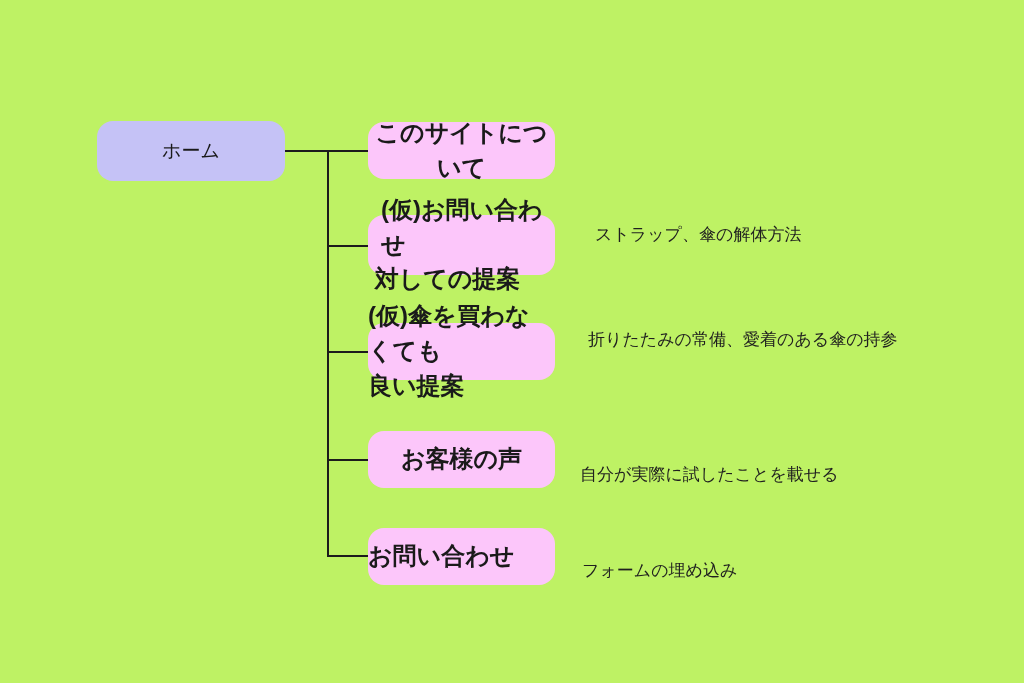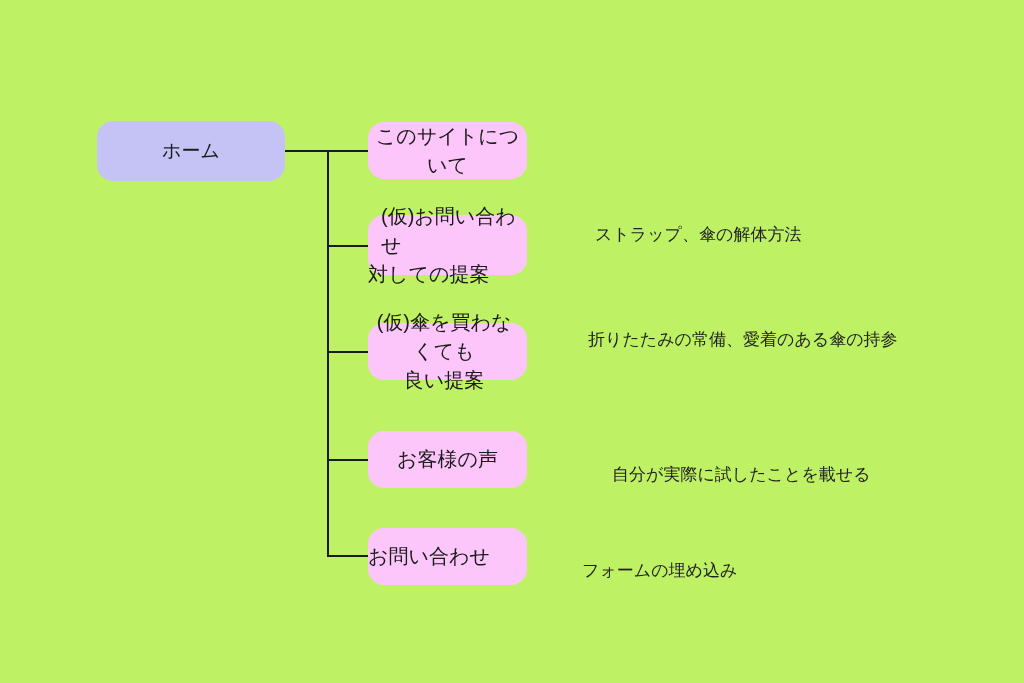--- a/index.html
+++ b/index.html
@@ -20,30 +20,31 @@
     box-sizing:border-box;
     line-height:1.45;
   }
   .root-node{
     left:97px;top:121px;width:188px;height:60px;
     background:var(--root-fill,#c5c2f6);
     font-size:19px;
     text-align:center;
   }
   .child{
-    left:368px;width:159px;height:57px;
+    left:368px;width:187px;height:57px;
     background:var(--child-fill,#fcc6fa);
-    font-size:20px;
+    font-size:24px;
+    font-weight:bold;
   }
   .child .line{display:block;}
   .node-1{top:122px;text-align:center;}
   .node-2{top:215px;height:60px;}
   .node-2 .line-0{text-align:left;padding-left:13px;}
-  .node-2 .line-1{text-align:left;padding-right:28px;}
-  .node-3{top:323px;text-align:center;padding-right:7px;}
+  .node-2 .line-1{text-align:center;padding-right:28px;}
+  .node-3{top:323px;text-align:left;padding-right:7px;}
   .node-4{top:431px;text-align:center;}
   .node-5{top:528px;text-align:left;}
   .connector{
     position:absolute;
     background:var(--line-color,#1c1c1c);
   }
   .trunk{left:327px;top:150px;width:2px;height:407px;}
   .h-root{left:285px;top:150px;width:83px;height:2px;}
   .h-2{left:327px;top:245px;width:41px;height:2px;}
   .h-3{left:327px;top:351px;width:41px;height:2px;}
@@ -51,21 +52,21 @@
   .h-5{left:327px;top:555px;width:41px;height:2px;}
   .note{
     position:absolute;
     font-size:17px;
     color:#1f1f1f;
     white-space:nowrap;
     line-height:1.2;
   }
   .note-1{left:595px;top:225px;}
   .note-2{left:588px;top:330px;}
-  .note-3{left:580px;top:465px;margin-left:32px;}
+  .note-3{left:580px;top:465px;}
   .note-4{left:582px;top:561px;}
 </style>
 </head>
 <body>
 
 <div class="canvas">
 
   <div class="connector h-root"></div>
   <div class="connector trunk"></div>
   <div class="connector h-2"></div>

